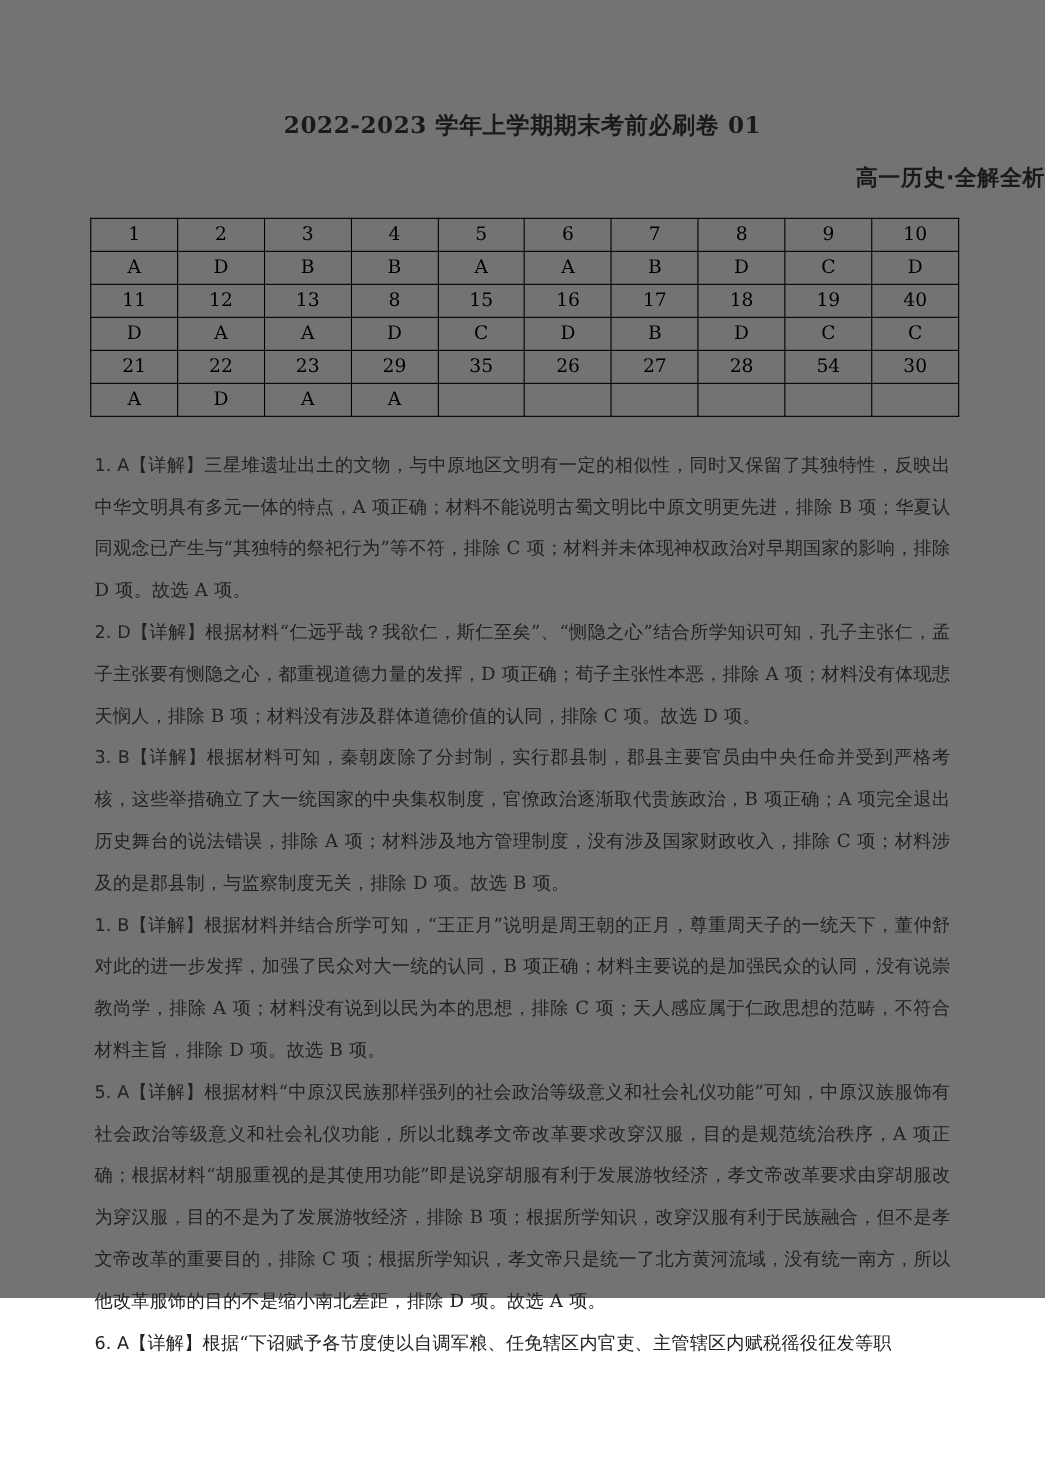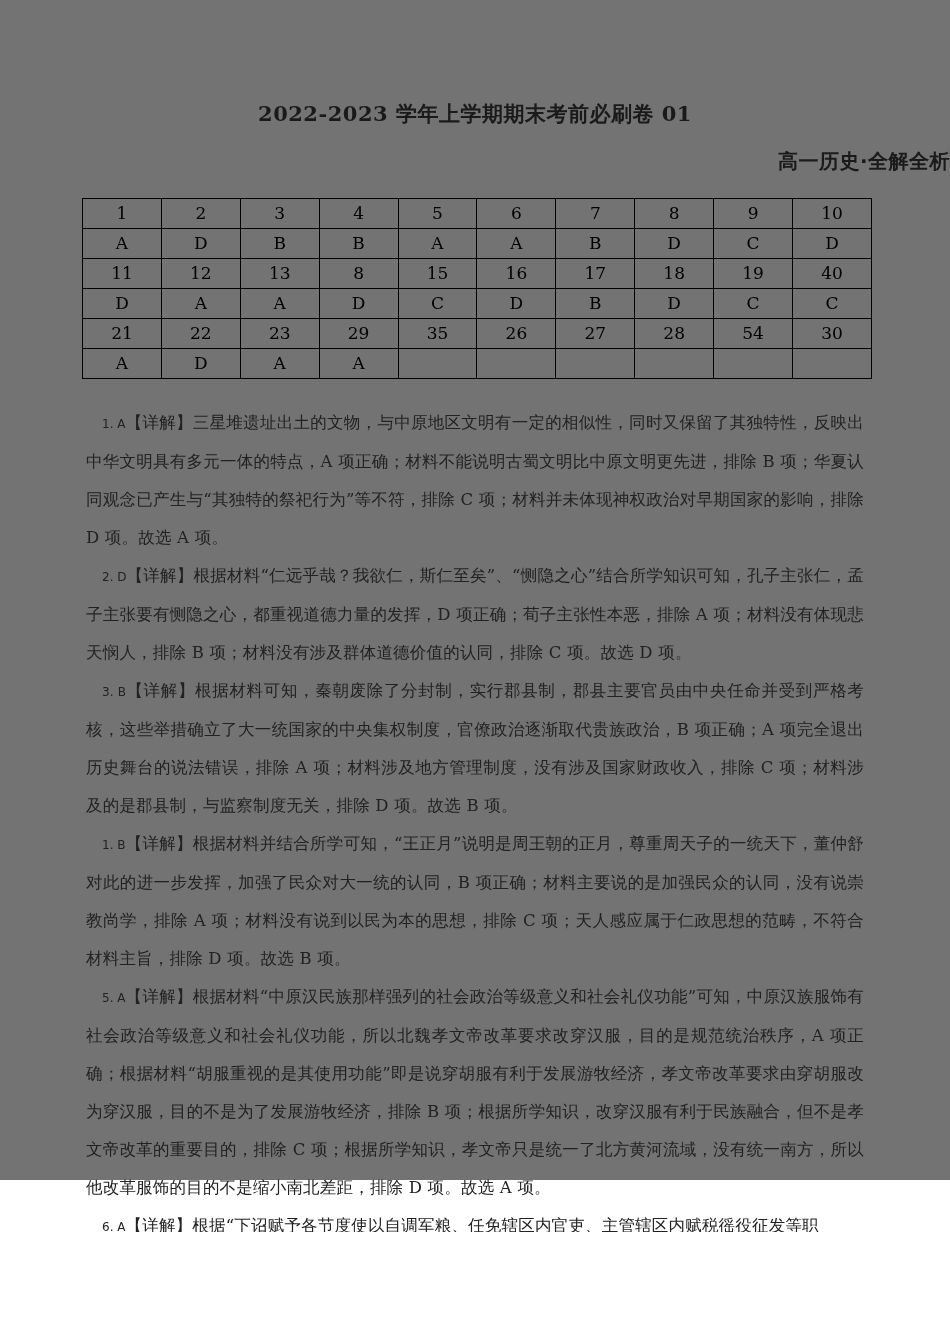--- a/index.html
+++ b/index.html
@@ -90,23 +90,22 @@
     line-height: 38px;
     color: #222;
     text-align: justify;
     text-justify: inter-character;
     margin: 0 0 0 0;
     letter-spacing: 0.2px;
     word-break: break-all;
   }
   .para .lead {
     font-family: "DejaVu Sans", "Liberation Sans", sans-serif;
-    font-size: 12px;
+    font-size: 16px;
     letter-spacing: 0;
-    margin-left: 16px;
   }
   .clip-mask {
     position: absolute;
     left: 0;
     top: 1232px;
     width: 950px;
     height: 112px;
     background: #fff;
   }
 </style>

